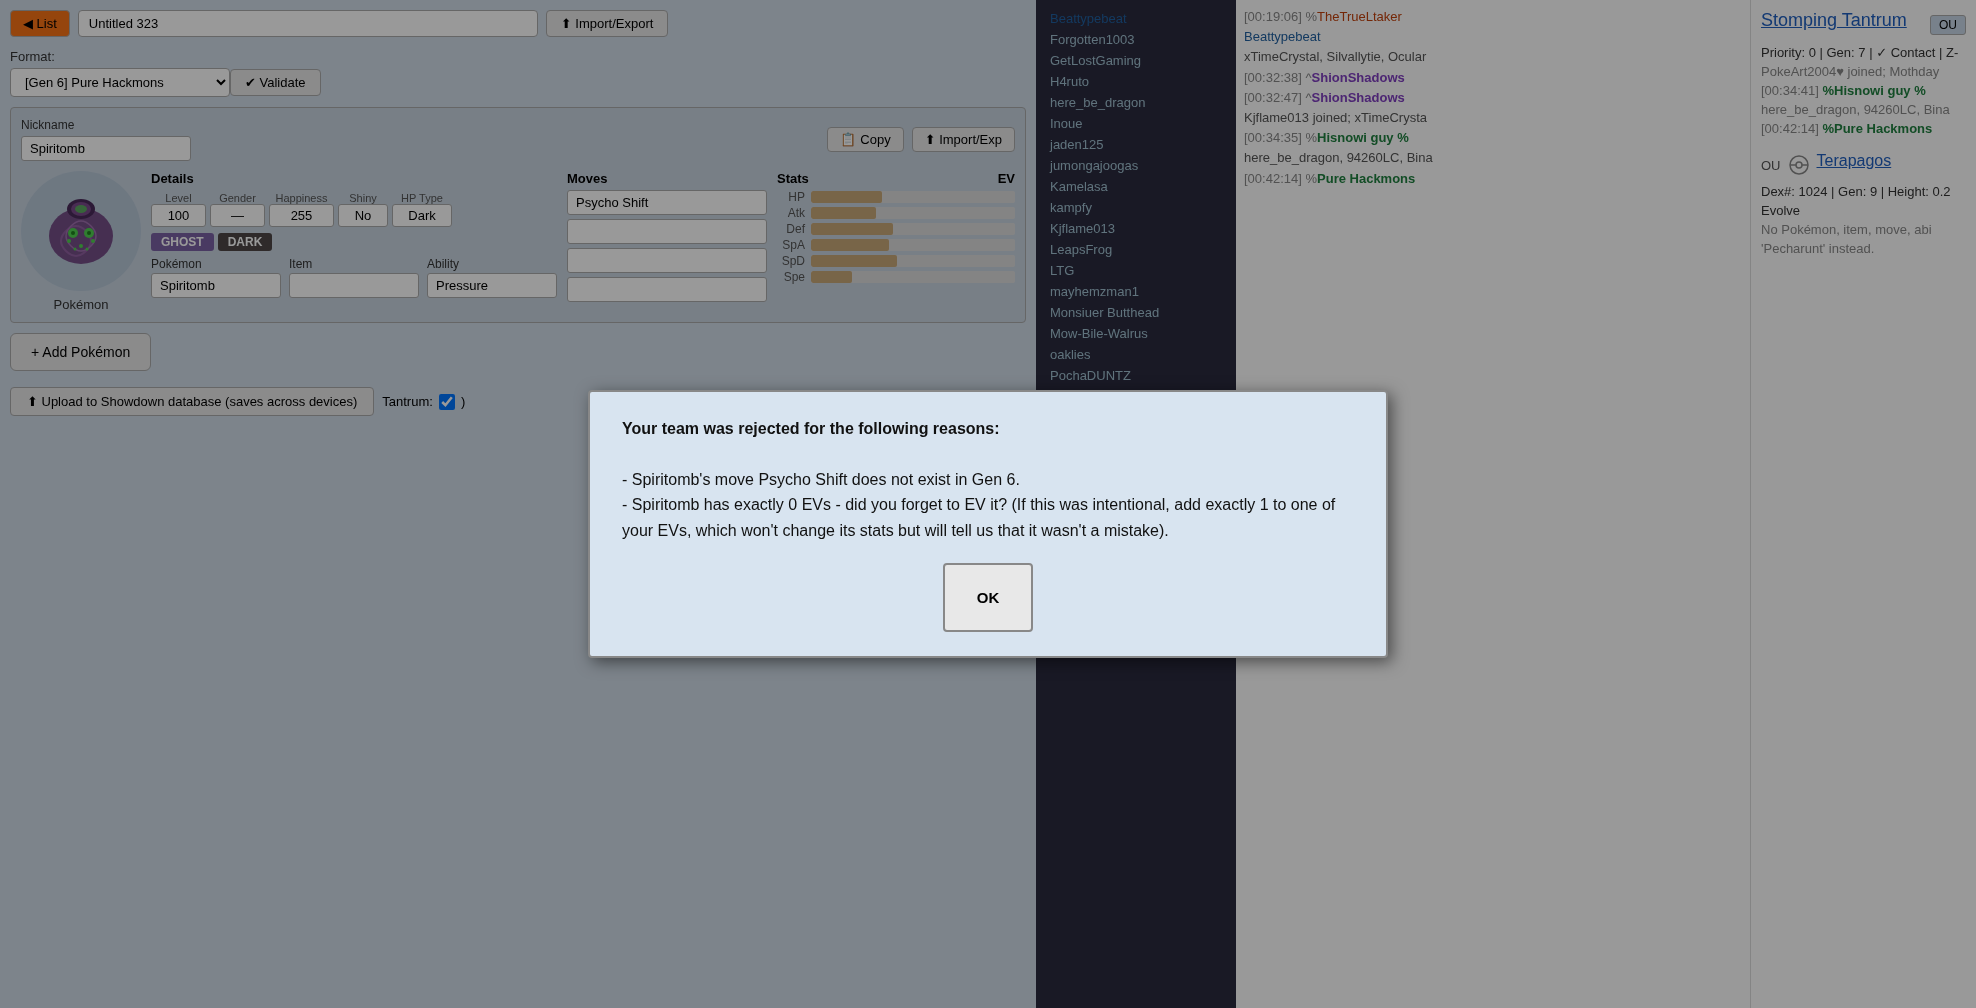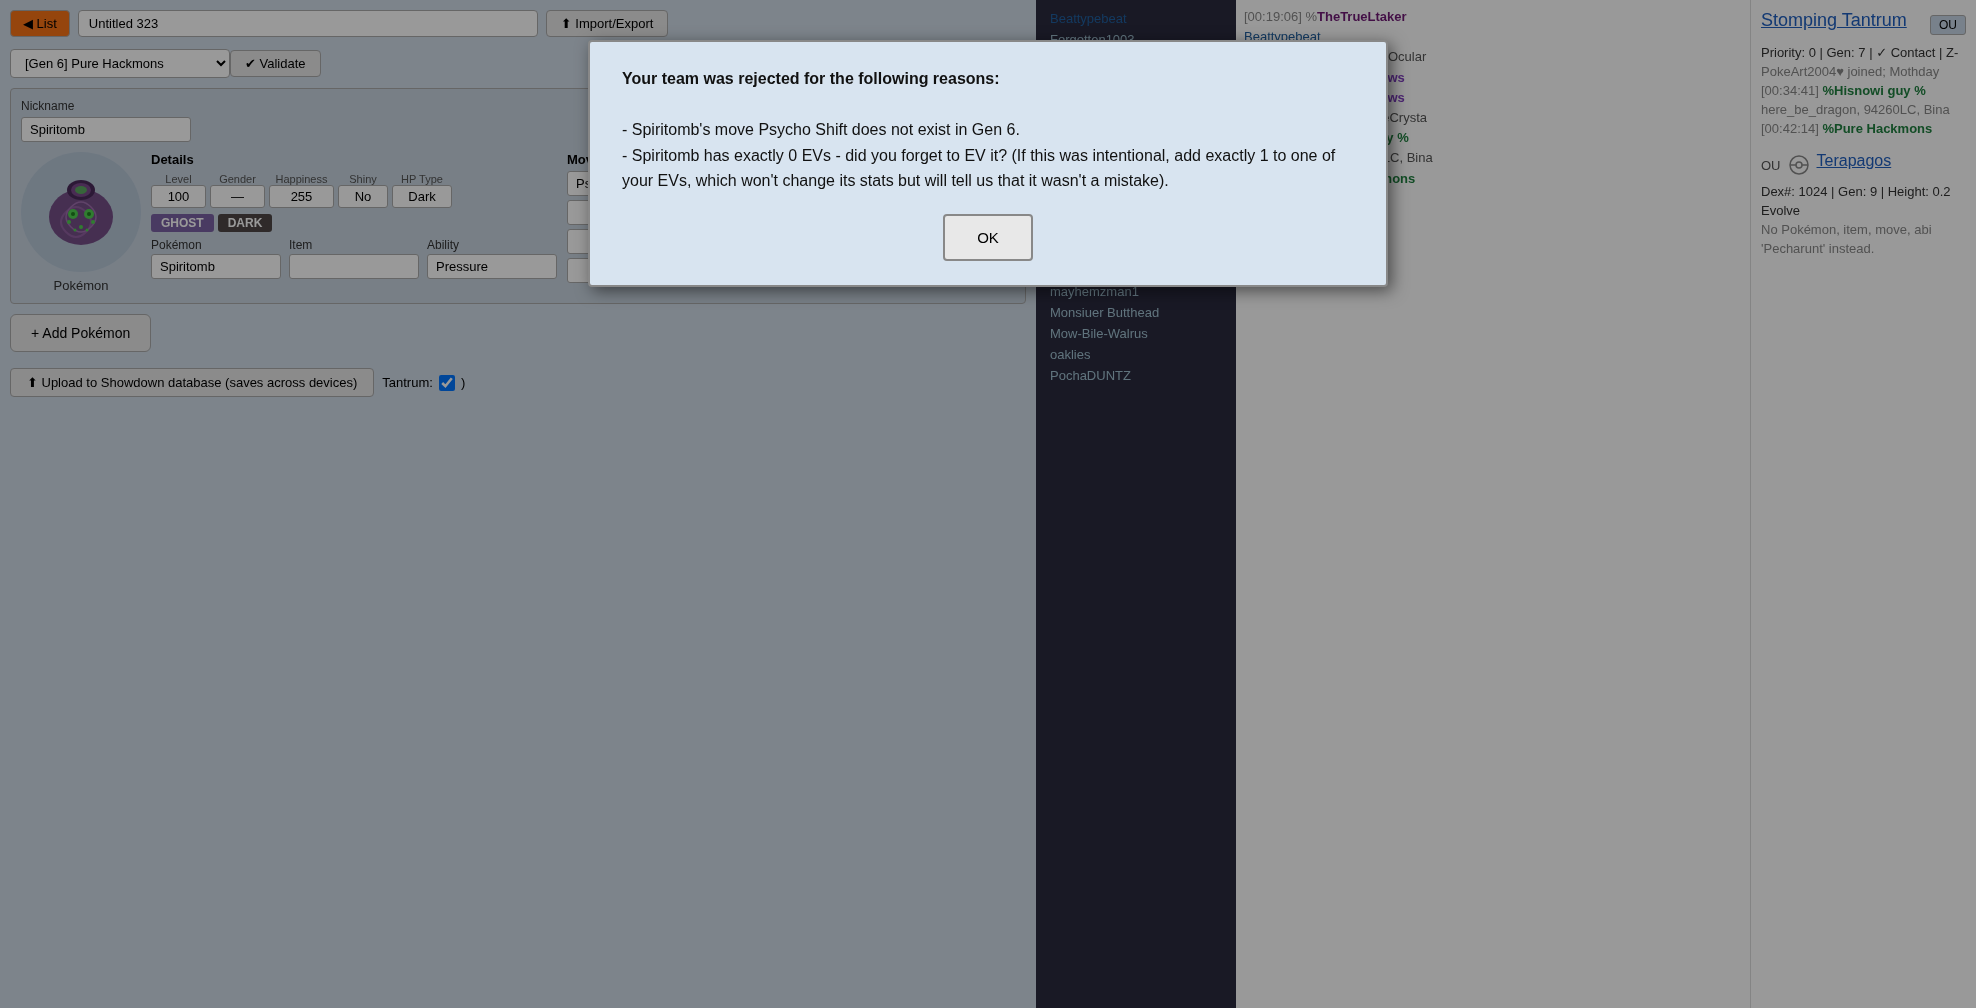--- a/index.html
+++ b/index.html
@@ -458,21 +458,21 @@
 
     
     .modal-overlay {
       position: absolute;
       top: 0;
       left: 0;
       width: 100%;
       height: 100%;
       background: rgba(0,0,0,0.4);
       display: flex;
-      align-items: flex-start;
+      align-items: center;
       justify-content: center;
       padding-top: 40px;
       z-index: 100;
     }
 
     .modal-dialog {
       background: #d8e4f0;
       border: 2px solid #888;
       border-radius: 4px;
       padding: 24px 32px;
@@ -487,23 +487,24 @@
       line-height: 1.6;
       margin-bottom: 20px;
     }
 
     .modal-ok-btn {
       display: block;
       margin: 0 auto;
       background: #e8e8e8;
       border: 2px solid #888;
       border-radius: 4px;
-      padding: 13px 32px;
+      padding: 24px 32px;
       font-size: 15px;
       cursor: pointer;
+      font-weight: bold;
     }
 
     .checkbox-input {
       width: 16px;
       height: 16px;
       cursor: pointer;
     }
   </style>
 </head>
 <body>
@@ -514,20 +515,21 @@
 
     
     <div class="top-bar">
       <button class="back-btn">◀ List</button>
       <input class="team-name-input" type="text" value="Untitled 323" style="">
       <button class="import-export-btn">⬆ Import/Export</button>
     </div>
 
     
     <div class="format-section">
+      <div class="format-label">Format:</div>
       <div class="format-row">
         <select class="format-select">
           <option>[Gen 6] Pure Hackmons</option>
         </select>
         <button class="validate-btn">✔ Validate</button>
       </div>
     </div>
 
     
     <div class="pokemon-editor">
@@ -712,21 +714,21 @@
       <div class="user-item" style="color:#a0c0d0">Monsiuer Butthead</div>
       <div class="user-item" style="color:#a0c0d0">Mow-Bile-Walrus</div>
       <div class="user-item" style="color:#a0c0d0">oaklies</div>
       <div class="user-item" style="color:#a0c0d0">PochaDUNTZ</div>
     </div>
 
     <div class="chat-area">
       <div class="chat-messages">
         <div class="chat-msg">
           <span class="chat-timestamp">[00:19:06]</span>
-          <span style="color:#888"> %</span><span class="chat-user" style="color:#701a75; font-weight:bold">TheTrueLtaker</span>
+          <span style="color:#888"> %</span><span class="chat-user" style="color:#c2410c; font-weight:normal">TheTrueLtaker</span>
         </div>
         <div class="chat-msg">
           <span class="chat-user" style="color:#2060a0">Beattypebeat</span>
         </div>
         <div class="chat-msg">
           <span style="color:#555">xTimeCrystal, Silvallytie, Ocular</span>
         </div>
         <div class="chat-msg">
           <span class="chat-timestamp">[00:32:38]</span>
           <span style="color:#888"> ^</span><span class="chat-user" style="color:#8040c0; font-weight:bold">ShionShadows</span>

